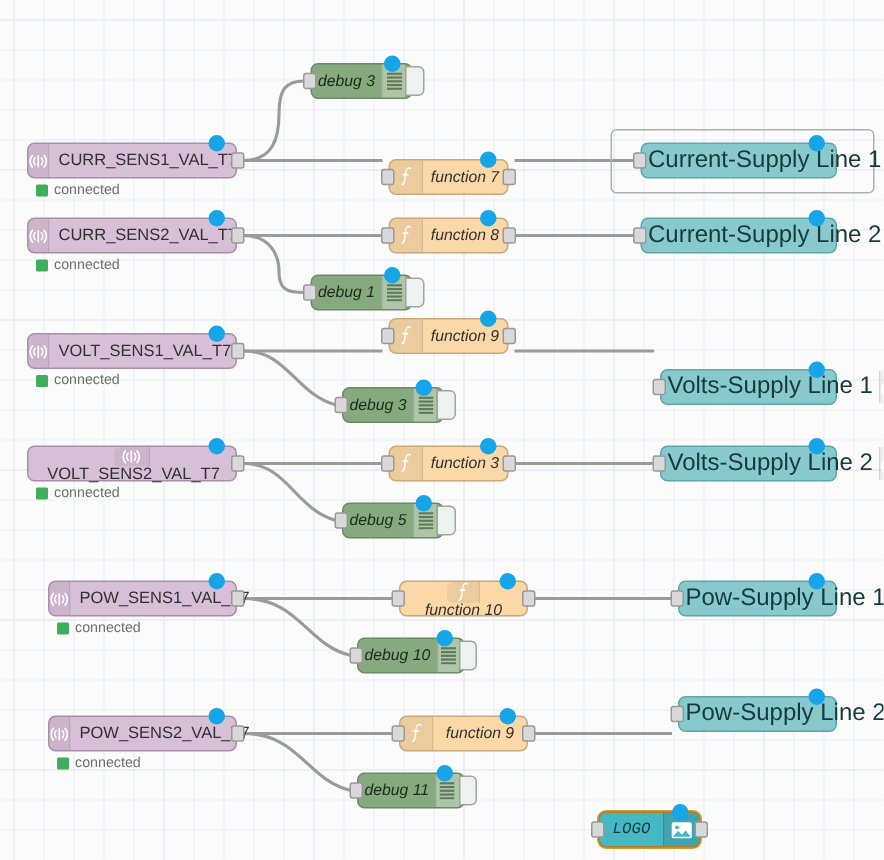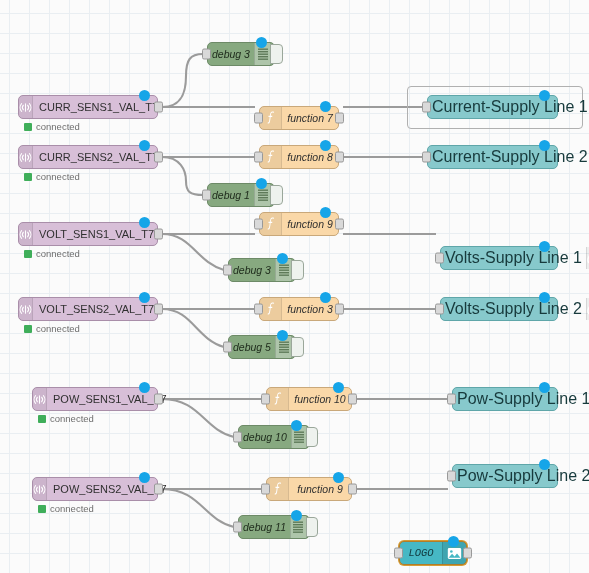--- a/index.html
+++ b/index.html
@@ -271,21 +271,21 @@
     </span>
     <span class="label">VOLT_SENS1_VAL_T7</span>
     <span class="port out"></span>
     <span class="badge" style="left: 120px;"></span>
   </div>
   <div class="status" id="st2" style="left: 24px; top: 248px;">
     <span class="sq"></span>
     <span>connected</span>
   </div>
 
-  <div class="node n-mqtt" id="mqtt3" style="left: 18px; top: 297px; width: 140px;">
+  <div class="node n-mqtt" id="mqtt3" style="left: 18px; top: 297px; width: 140px; flex-direction: column;">
     <span class="iconbox">
       <svg class="wave" width="13" height="13" viewBox="0 0 16 16">
           <g fill="none" stroke="#fff" stroke-width="1.3" stroke-linecap="round">
             <path d="M8 3.5v9"></path>
             <path d="M5.4 5.2a4.2 4.2 0 000 5.6"></path>
             <path d="M10.6 5.2a4.2 4.2 0 010 5.6"></path>
             <path d="M3.2 3.2a7.2 7.2 0 000 9.6"></path>
             <path d="M12.8 3.2a7.2 7.2 0 010 9.6"></path>
           </g>
         </svg>
@@ -378,21 +378,21 @@
     <span class="iconbox">
       <svg class="fico" width="12" height="14" viewBox="0 0 12 16">
           <path d="M9.2 2.2c-.9-.7-2.3-.6-2.9.5-.4.8-.5 1.8-.6 2.8H7.4v1.4H5.6c-.2 2-.4 4-.9 5.6-.4 1.3-1.5 2.2-2.6 1.8l.4-1.4c.6.2 1-.3 1.2-1 .4-1.3.6-3.1.8-5H3.1V5.5h1.6c.1-1.2.3-2.4.8-3.4C6.4.5 8.3.1 9.6 1.1z" fill="#fff"></path>
         </svg>
     </span>
     <span class="label">function 3</span>
     <span class="port in"></span>
     <span class="port out"></span>
     <span class="badge" style="left: 60px;"></span>
   </div>
-  <div class="node n-func" id="fn4" style="left: 266px; top: 387px; width: 86px;">
+  <div class="node n-func" id="fn4" style="left: 266px; top: 387px; width: 86px; flex-direction: column;">
     <span class="iconbox">
       <svg class="fico" width="12" height="14" viewBox="0 0 12 16">
           <path d="M9.2 2.2c-.9-.7-2.3-.6-2.9.5-.4.8-.5 1.8-.6 2.8H7.4v1.4H5.6c-.2 2-.4 4-.9 5.6-.4 1.3-1.5 2.2-2.6 1.8l.4-1.4c.6.2 1-.3 1.2-1 .4-1.3.6-3.1.8-5H3.1V5.5h1.6c.1-1.2.3-2.4.8-3.4C6.4.5 8.3.1 9.6 1.1z" fill="#fff"></path>
         </svg>
     </span>
     <span class="label">function 10</span>
     <span class="port in"></span>
     <span class="port out"></span>
     <span class="badge" style="left: 66px;"></span>
   </div>

